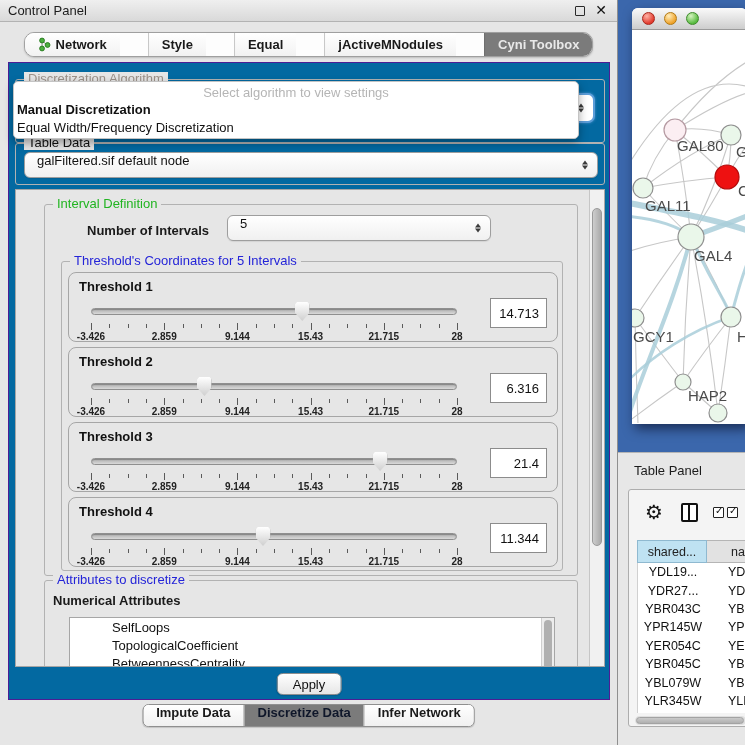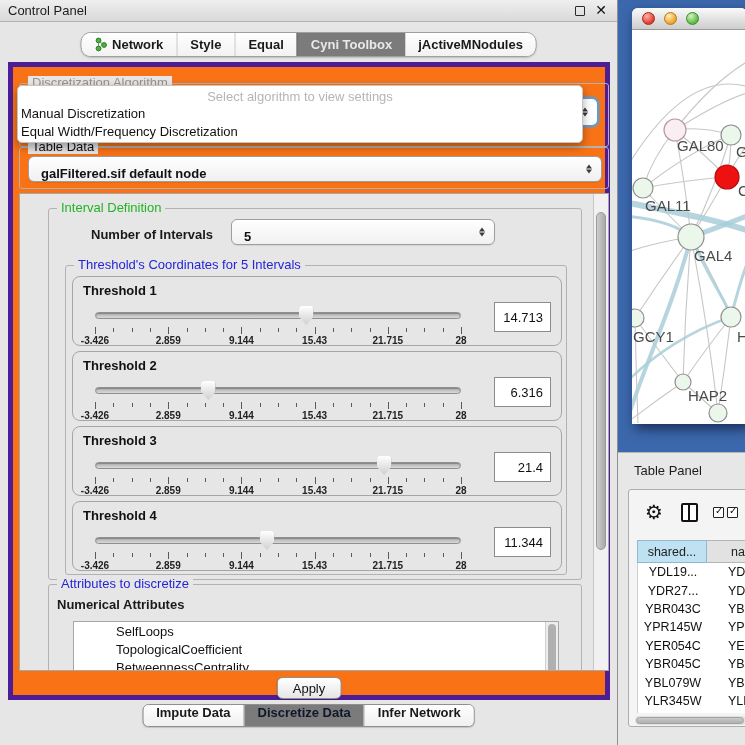--- a/index.html
+++ b/index.html
@@ -25,53 +25,53 @@
   }
   .titlebar .win-title { position:absolute; left:8px; top:3px; font-size:13px; color:#1c1c1c; }
   .float-icon { position:absolute; right:32px; top:6px; width:10px; height:10px; border:1.5px solid #2a2a2a; border-radius:1px; background:transparent; }
   .close-icon { position:absolute; right:10px; top:2px; font-size:14px; font-weight:bold; color:#111; font-family:"DejaVu Sans",sans-serif; }
 
   
   .top-tabs {
     position:absolute; top:32px; left:50%; transform:translateX(-50%);
     display:flex; height:25px; background:#fdfdfd;
     border:1px solid #9f9f9f; border-radius:10px; overflow:hidden;
-    box-shadow:0 1px 2px rgba(0,0,0,.18); white-space:nowrap;
+    box-shadow:0 1px 2px rgba(0,0,0,.18); white-space:nowrap;gap:28px;
   }
   .top-tab {
     display:flex; align-items:center; gap:5px; padding:0 13px;
     font-size:13px; font-weight:700; color:#1a1a1a; background:linear-gradient(#ffffff,#f2f2f2);
   }
   .top-tab + .top-tab { border-left:1px solid #c6c6c6; }
   .top-tab.selected { background:#7b7b7b; color:#e9e9e9; border-left:1px solid #6e6e6e; }
   .top-tab.selected + .top-tab { border-left:none; }
 
   
   .main-panel {
     position:absolute; left:8px; top:62px; width:602px; height:638px;
-    border:5px solid #4c1d95; background:#f97316;
+    border:1px solid #4c1d95; background:#0369a1;
   }
 
   
   .group { position:absolute; border:1px solid #b2b2b2; border-radius:3px; }
   .group-title {
     position:absolute; top:-8px; left:8px; background:#e6e6e6;
     padding:0 4px; font-size:13px; line-height:14px;
   }
   .t-gray  { color:#9b9189; }
   .t-black { color:#111; }
   .t-green { color:#21b421; }
   .t-blue  { color:#2424d8; }
 
   
   .combo {
     position:absolute; background:linear-gradient(#ffffff,#f0f0f0);
     border:1px solid #9e9e9e; border-radius:6px;
-    display:flex; align-items:flex-end; padding:0 12px;
-    font-size:13px; color:#111; box-shadow:0 1px 1px rgba(0,0,0,.08);font-weight:bold;
+    display:flex; align-items:flex-start; padding:0 12px;
+    font-size:13px; color:#111; box-shadow:0 1px 1px rgba(0,0,0,.08);
   }
   .combo-spin {
     position:absolute; right:9px; top:50%; transform:translateY(-50%);
     display:flex; flex-direction:column; align-items:center; gap:1px;
   }
   .arrow-up    { width:0; height:0; border-left:3.5px solid transparent; border-right:3.5px solid transparent; border-bottom:4.5px solid #3c3c3c; }
   .arrow-down  { width:0; height:0; border-left:3.5px solid transparent; border-right:3.5px solid transparent; border-top:4.5px solid #3c3c3c; }
 
   
   .combo-focus {
@@ -81,21 +81,21 @@
   }
 
   
   .algo-popup {
     position:absolute; left:4px; top:18px; width:566px; height:58px;
     background:#fff; border:1px solid #c4c4c4; border-radius:5px;
     box-shadow:0 4px 10px rgba(0,0,0,.35); z-index:5; overflow:hidden;
   }
   .popup-placeholder { text-align:center; color:#b5b5b5; font-size:13px; padding-top:3px; height:19px; }
   .popup-item { font-size:13px; color:#111; padding:1px 3px; height:18px; }
-  .popup-item.highlighted { font-weight:400; }
+  .popup-item.highlighted { font-weight:700; }
 
   
   .scroll-panel {
     position:absolute; left:6px; top:126px; width:590px; height:478px;
     border:1px solid #a6a6a6; background:#e6e6e6; overflow:hidden;
   }
   .vsb {
     position:absolute; right:0; top:0; bottom:0; width:15px;
     background:#f1f1f1; border-left:1px solid #c6c6c6;
   }
@@ -253,25 +253,25 @@
         </svg>
       </span>
       <span>Network</span>
     </div>
     <div class="top-tab">
       <span>Style</span>
     </div>
     <div class="top-tab">
       <span>Equal</span>
     </div>
+    <div class="top-tab">
+      <span>jActiveMNodules</span>
+    </div>
     <div class="top-tab selected">
       <span>Cyni Toolbox</span>
-    </div>
-    <div class="top-tab">
-      <span>jActiveMNodules</span>
     </div>
   </div>
 
   <div class="main-panel">
 
     <div class="group" style="left:6px; top:16px; width:590px; height:64px;">
       <span class="group-title t-gray">Discretization Algorithm</span>
     </div>
 
     <div class="combo-focus">

